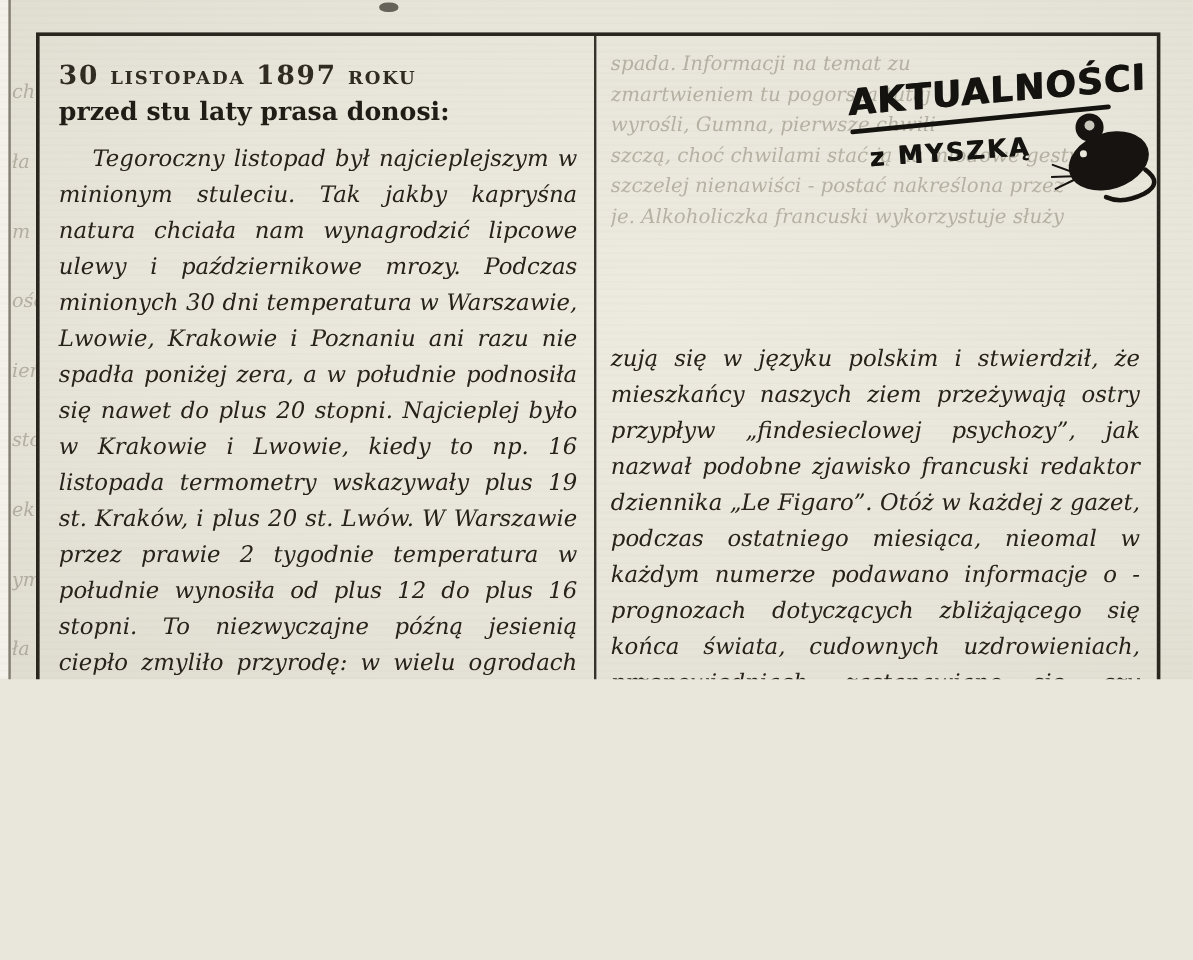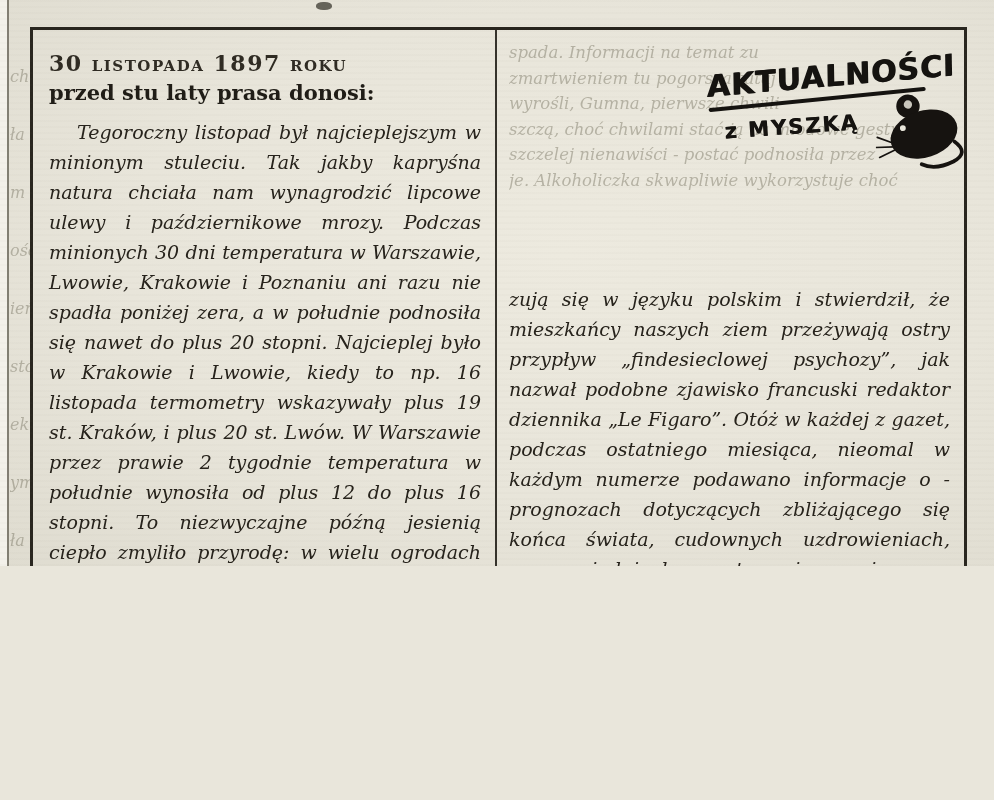--- a/index.html
+++ b/index.html
@@ -121,22 +121,22 @@
 
     <div class="divider"></div>
 
     <div class="col right">
 
       <div class="bleed">
         <div>spada. Informacji na temat zu</div>
         <div>zmartwieniem tu pogorsza tutaj</div>
         <div>wyrośli, Gumna, pierwsze chwili</div>
         <div>szczą, choć chwilami stać ją na miodowe gesty</div>
-        <div>szczelej nienawiści - postać podnosiła przez</div>
-        <div>je. Alkoholiczka skwapliwie wykorzystuje choć</div>
+        <div>szczelej nienawiści - postać nakreślona przez</div>
+        <div>je. Alkoholiczka francuski wykorzystuje służy</div>
       </div>
 
       <div class="logo">
         <div class="logo-title">AKTUALNOŚCI</div>
         <div class="logo-underline"></div>
         <div class="logo-sub">z MYSZKĄ</div>
         <svg class="mouse" viewBox="0 0 110 100" xmlns="http://www.w3.org/2000/svg">
           <circle cx="40" cy="18" r="14" fill="#161310"></circle>
           <circle cx="40" cy="16" r="5" fill="#e9e6db" opacity=".85"></circle>
           <ellipse cx="58" cy="52" rx="41" ry="28" transform="rotate(-16 58 52)" fill="#161310"></ellipse>

